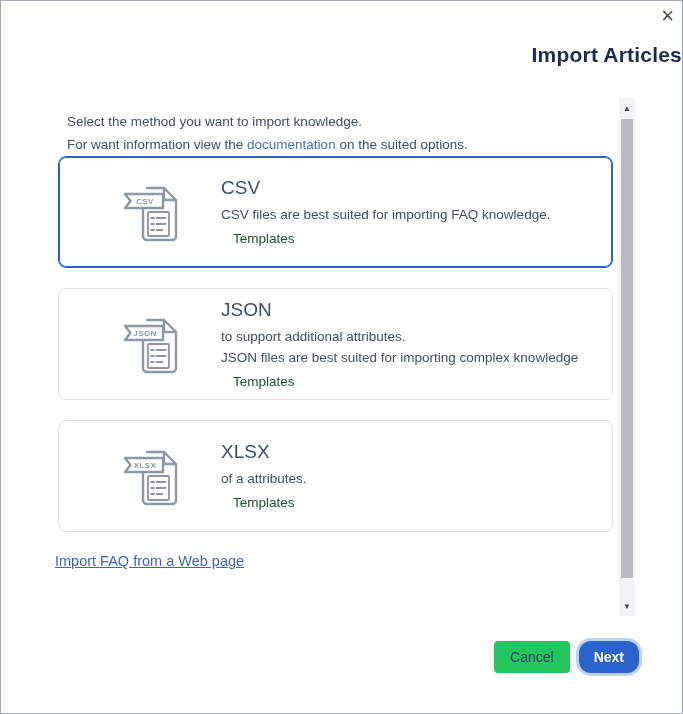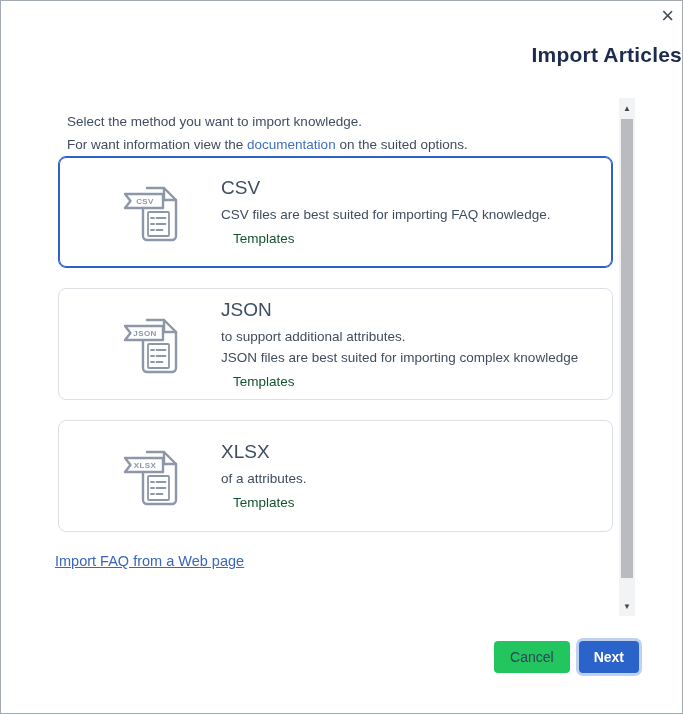--- a/index.html
+++ b/index.html
@@ -65,21 +65,21 @@
   .sb-down { bottom:0; }
   .sb-thumb { position:absolute; left:2px; top:21px; width:12px; height:459px; background:#b9bbbe; cursor:pointer; }
   
   .footer { position:absolute; right:43px; bottom:40px; display:flex; align-items:center; }
   .cancel-btn {
     background:#22c55e; color:#33415c; border:none; border-radius:4px;
     font-size:14px; font-weight:normal; padding:8px 16px; cursor:pointer; margin-right:9px;
     font-family:"Liberation Sans", sans-serif;
   }
   .next-btn {
-    background:#2a63ca; color:#ffffff; border:none; border-radius:4px;
+    background:#2a63ca; color:#ffffff; border:none; border-radius:12px;
     font-size:14px; font-weight:bold; padding:8px 15px; cursor:pointer;
     box-shadow:0 0 0 3px #bed1f1;
     font-family:"Liberation Sans", sans-serif;
   }
 </style>
 </head>
 <body>
 
 <button class="close-btn">×</button>
 

